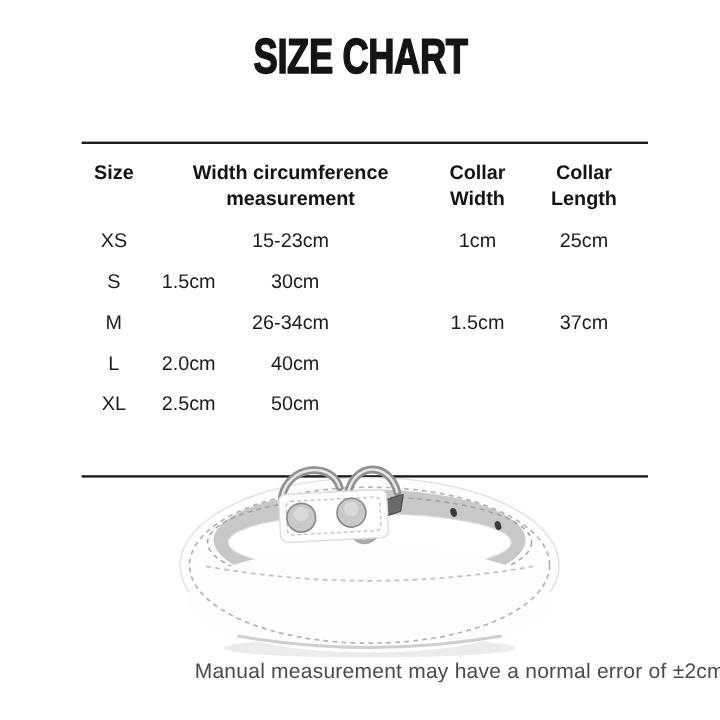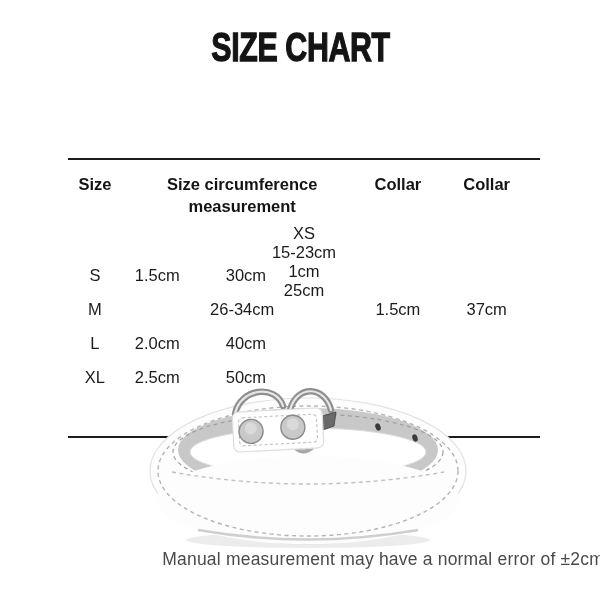--- a/index.html
+++ b/index.html
@@ -20,26 +20,25 @@
     font-size: 41px; font-weight: bold; color: #141414;
     letter-spacing: -0.5px;
     transform: scaleX(0.74);
     -webkit-text-stroke: 1.3px #141414;
     white-space: nowrap;
   }
   .size-table {
     position: absolute; left: 68px; top: 118px; width: 472px; height: 280px;
     border-top: 2px solid #1c1c1c; border-bottom: 2px solid #1c1c1c;
     box-sizing: border-box;
-    margin-top: 40px;
   }
   .trow { display: flex; width: 100%; }
   .thead { margin-top: 13px; font-weight: bold; font-size: 16.5px; line-height: 22px; color: #141414; }
   .tdata { height: 34px; align-items: center; font-size: 16.5px; color: #1b1b1b; }
-  .tdata.first { margin-top: 7px; flex-direction: column; }
+  .tdata.first { margin-top: 7px; }
   .cell { text-align: center; }
   .c1 { width: 11.4%; }
   .c2 { width: 51%; }
   .c3 { width: 15%; }
   .c4 { width: 22.6%; }
   .hline2 { min-height: 22px; }
   .collar-wrap { position: absolute; left: 138px; top: 380px; width: 336px; height: 172px; }
   .footer-note {
     position: absolute; left: 4px; top: 549px; width: 600px;
     text-align: right;
@@ -54,28 +53,30 @@
   <span class="title">SIZE CHART</span>
 </div>
 
 <div class="size-table">
   <div class="trow thead">
     <div class="cell c1">
       <div>Size</div>
       <div class="hline2"></div>
     </div>
     <div class="cell c2">
-      <div>Size circumference</div>
+      <div>Width circumference</div>
       <div class="hline2">measurement</div>
     </div>
     <div class="cell c3">
       <div>Collar</div>
+      <div class="hline2">Width</div>
     </div>
     <div class="cell c4">
       <div>Collar</div>
+      <div class="hline2">Length</div>
     </div>
   </div>
 
   <div class="trow tdata first">
     <div class="cell c1">XS</div>
     <div class="cell c2">15-23cm</div>
     <div class="cell c3">1cm</div>
     <div class="cell c4">25cm</div>
   </div>
   <div class="trow tdata">

